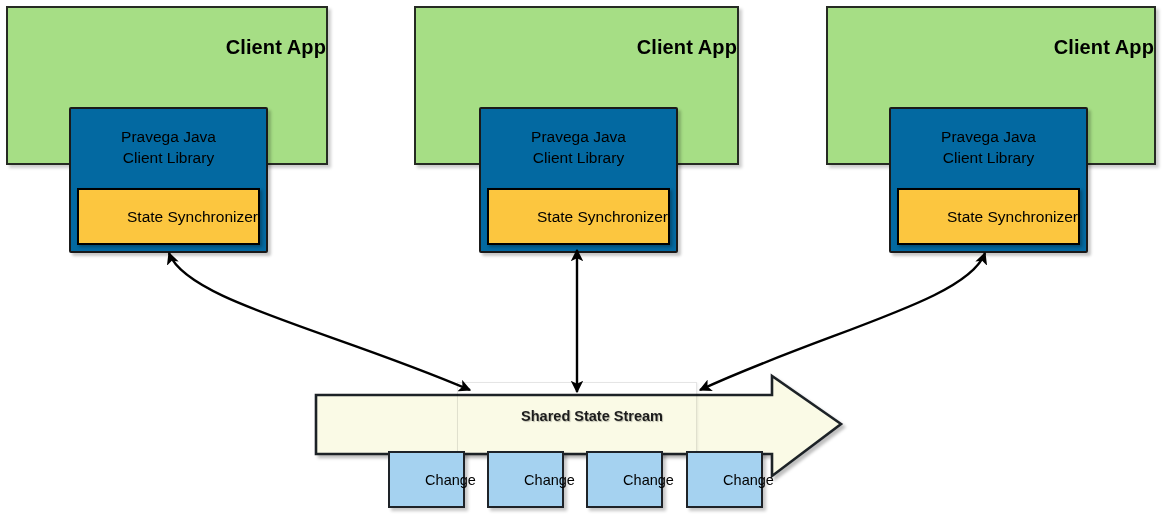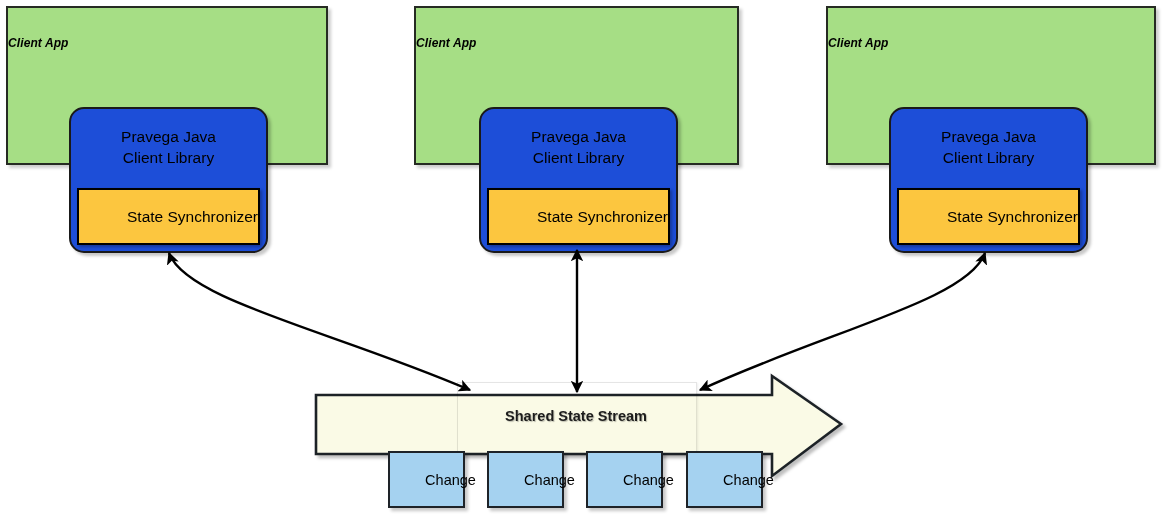--- a/index.html
+++ b/index.html
@@ -26,34 +26,33 @@
     background: #A6DE85;
     border: 2px solid #262B23;
     box-sizing: border-box;
     box-shadow: 3px 3px 3px rgba(0,0,0,0.20);
   }
   .client-app-label {
     position: absolute;
     left: 0;
     right: 0;
     top: 28px;
-    text-align: left;
-    font-size: 12px;
+    text-align: right;
+    font-size: 20px;
     font-weight: bold;
     color: #000000;
     letter-spacing: 0.1px;
-    font-style: italic;
   }
 
   
   .lib-card {
     position: absolute;
-    background: #1d4ed8;
+    background: #0369a1;
     border: 2px solid #1A1A1A;
-    border-radius: 15px;
+    border-radius: 2px;
     box-sizing: border-box;
     box-shadow: 3px 3px 3px rgba(0,0,0,0.22);
   }
   .lib-card-label {
     position: absolute;
     left: 0;
     right: 0;
     top: 17px;
     text-align: center;
     font-size: 15.5px;
@@ -92,21 +91,21 @@
     top: 382px;
     width: 240px;
     height: 74px;
     border: 1px solid rgba(0,0,0,0.10);
     box-sizing: border-box;
     background: transparent;
     box-shadow: 1px 1px 2px rgba(0,0,0,0.07);
   }
   #stream-label {
     position: absolute;
-    left: 456px;
+    left: 472px;
     top: 408px;
     width: 240px;
     text-align: center;
     font-size: 14.5px;
     font-weight: bold;
     color: #1C1C1C;
     text-shadow: 1px 1px 1px rgba(0,0,0,0.25);
   }
 
   

